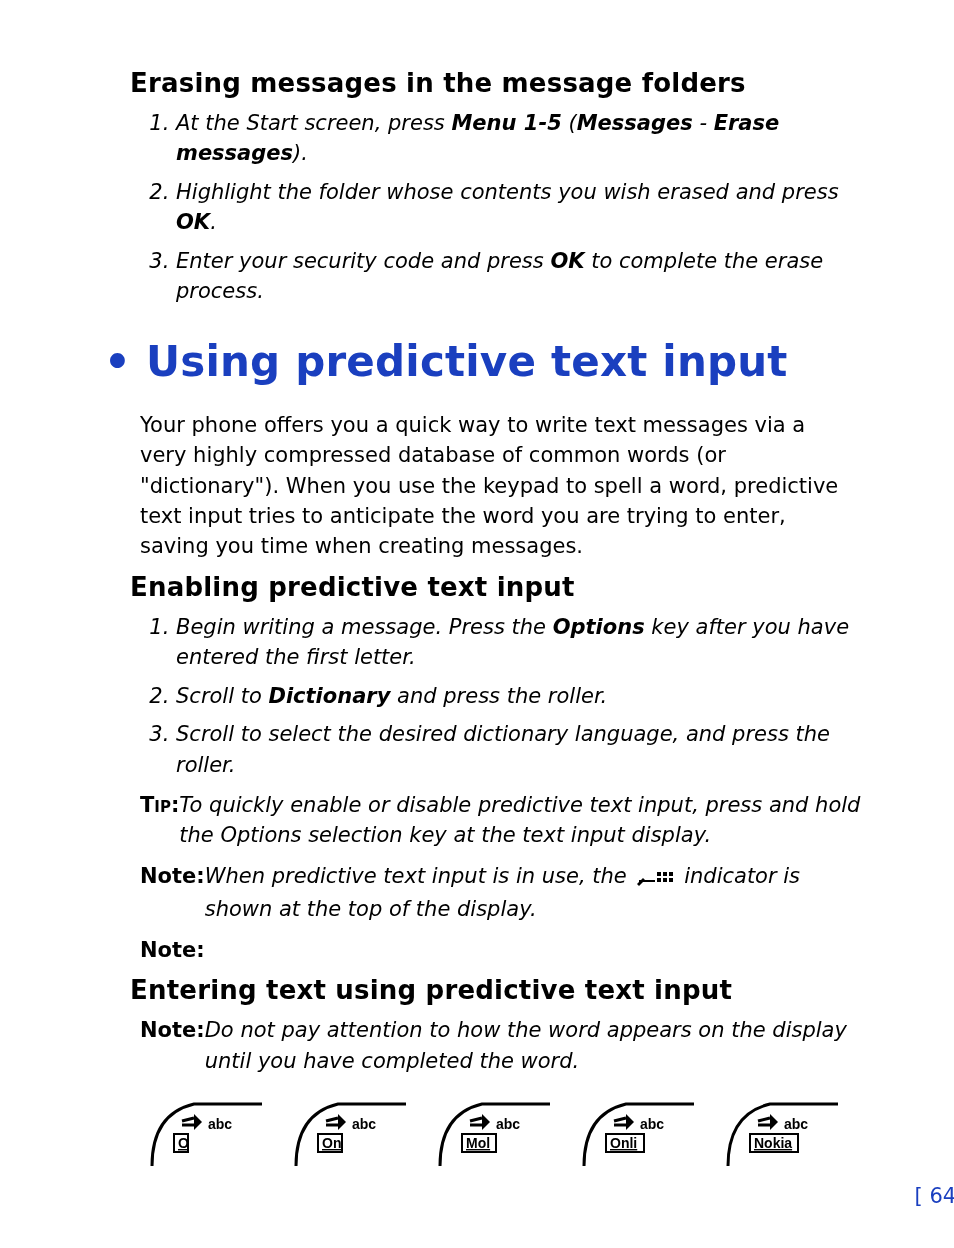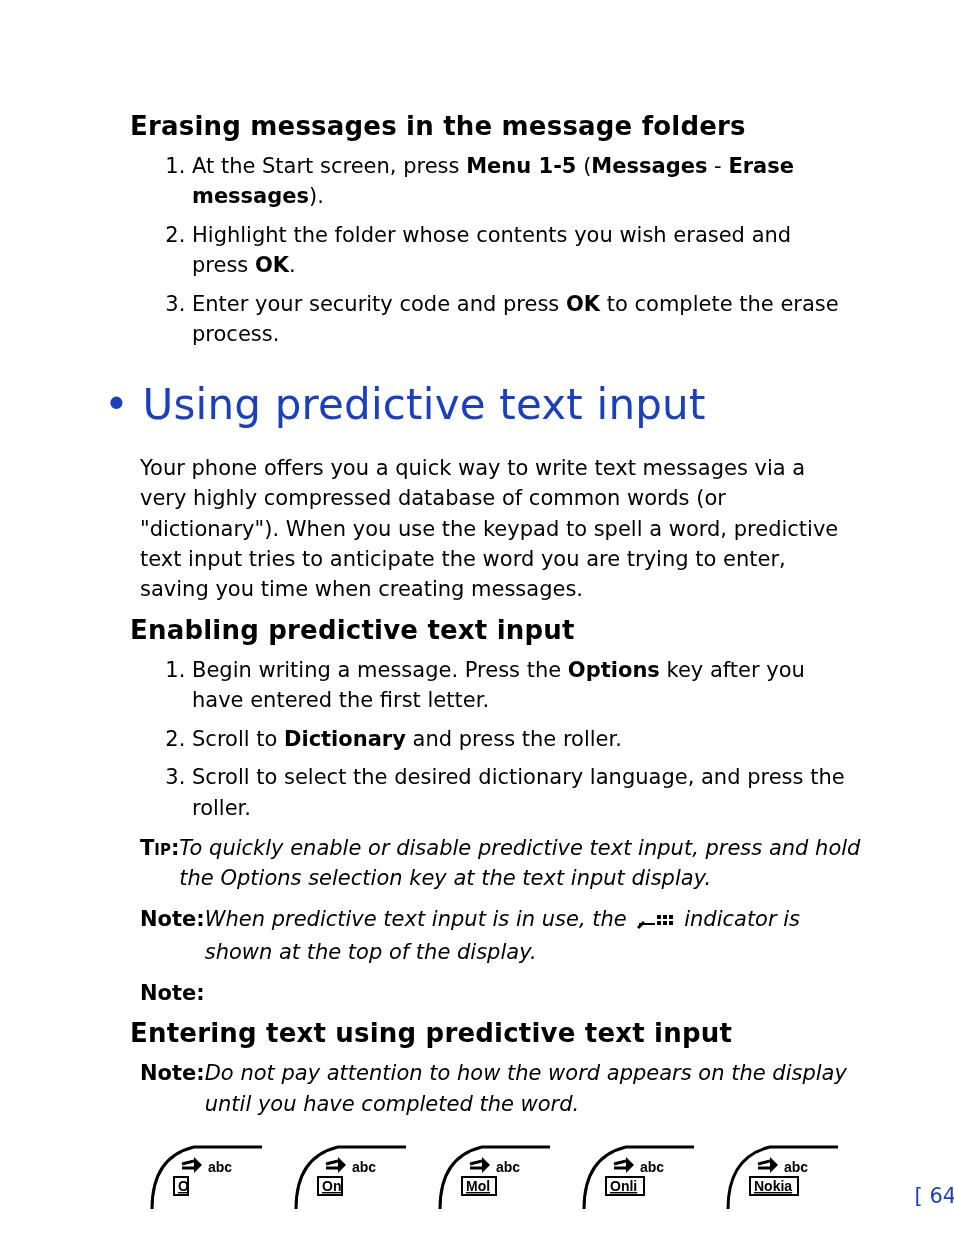--- a/index.html
+++ b/index.html
@@ -6,52 +6,53 @@
     margin: 0;
     padding: 0;
     background: #fff;
     font-family: "Lucida Sans", "Lucida Grande", "DejaVu Sans", Arial, sans-serif;
     color: #000;
   }
   .page {
     width: 954px;
     height: 1248px;
     box-sizing: border-box;
-    padding: 111px 90px 40px 130px;
+    padding: 68px 90px 40px 130px;
     position: relative;
   }
   h2.subhead {
     font-size: 26px;
     font-weight: 600;
     margin: 0 0 10px 0;
     letter-spacing: 0.2px;
   }
   h1.bighead {
     color: #1a3fbf;
     font-size: 42px;
-    font-weight: 400;
+    font-weight: 700;
     margin: 30px 0 12px -26px;
     letter-spacing: 0.2px;
   }
   h1.bighead::before {
     content: "• ";
   }
   p.body {
     font-size: 21px;
     line-height: 1.45;
     margin: 24px 10px 10px 10px;
   }
   ol.steps {
     margin: 6px 0 6px 0;
     padding-left: 46px;
     font-size: 21px;
     line-height: 1.45;
   }
   ol.steps li {
-    margin: 8px 16px;
+    margin: 8px 0;
+    font-style: italic;
   }
   .noteline {
     font-size: 21px;
     line-height: 1.45;
     margin: 10px 0 10px 10px;
     display: flex;
   }
   .noteline .label {
     white-space: nowrap;
   }

